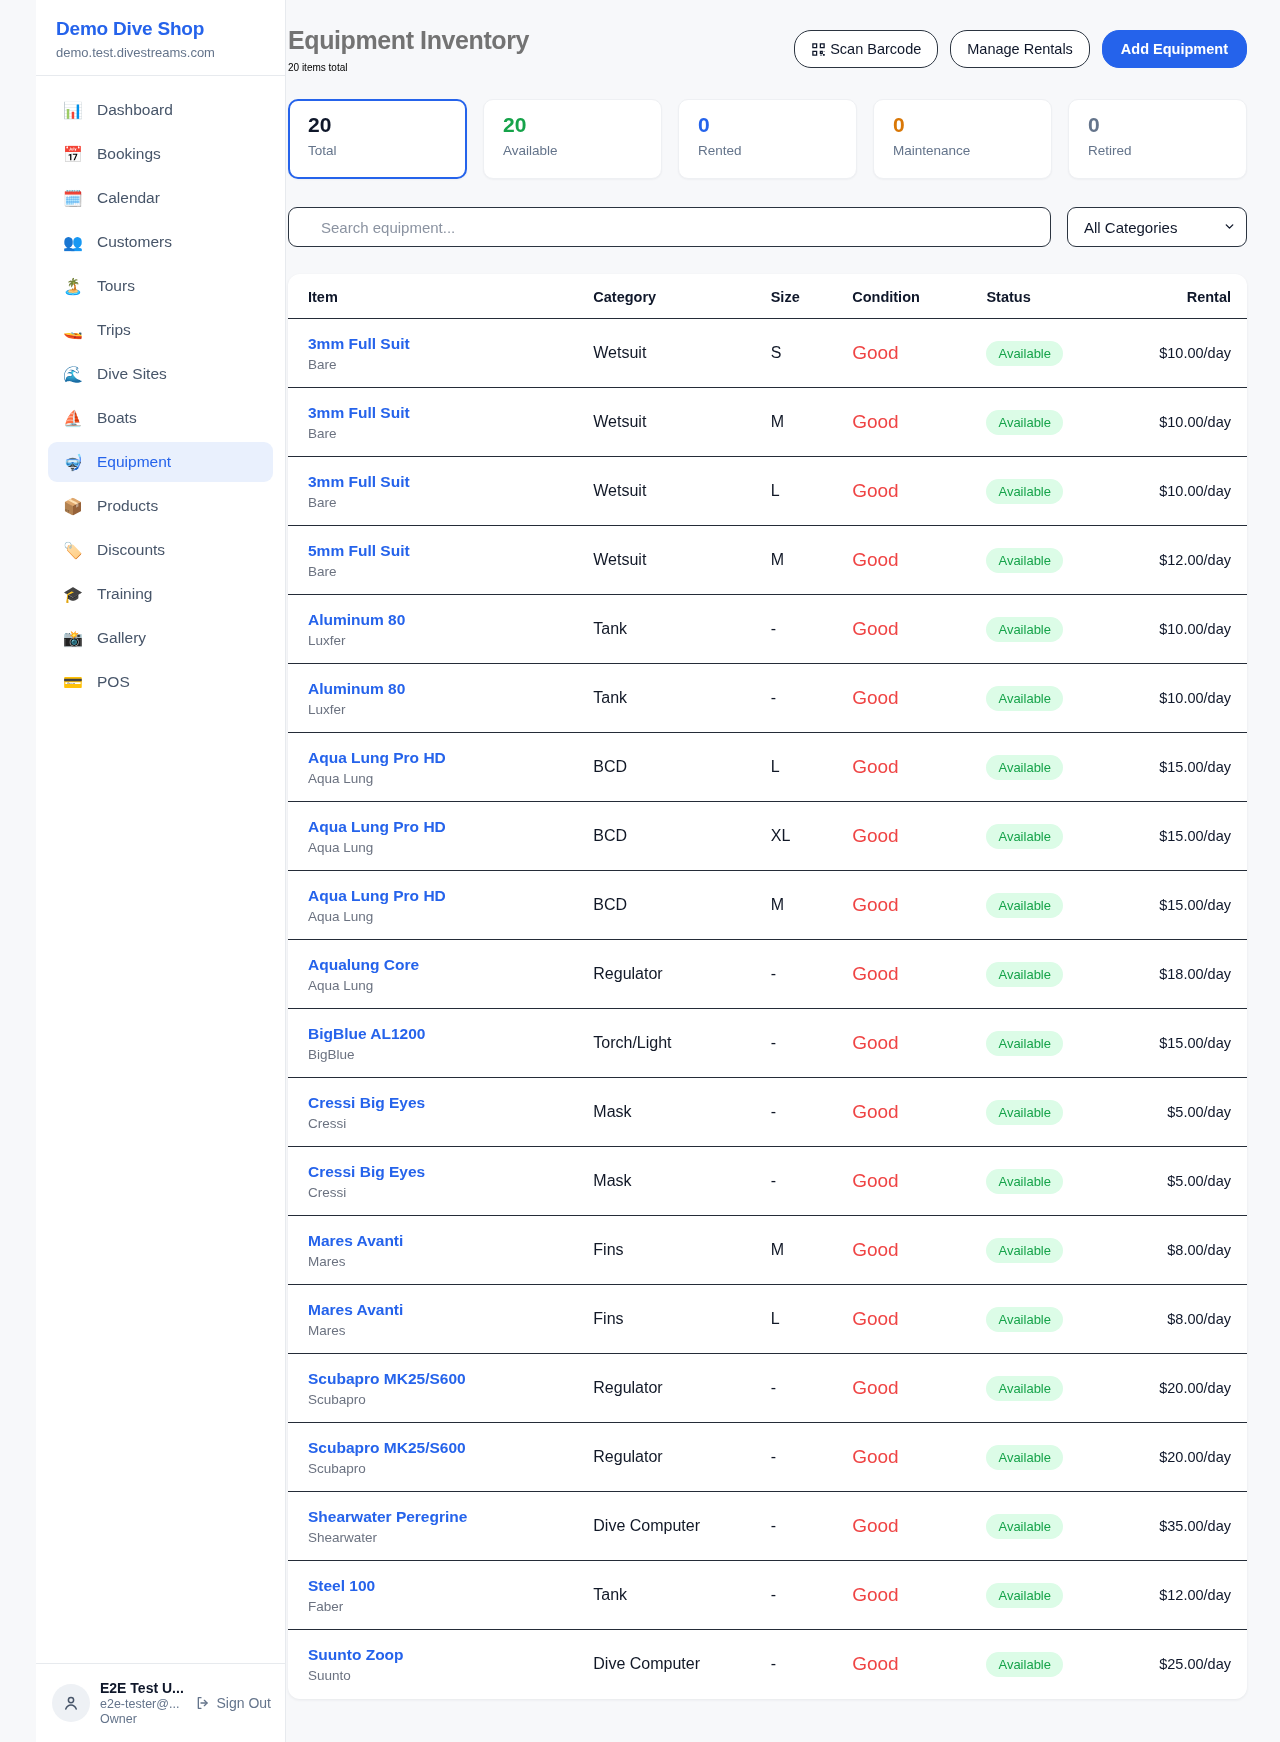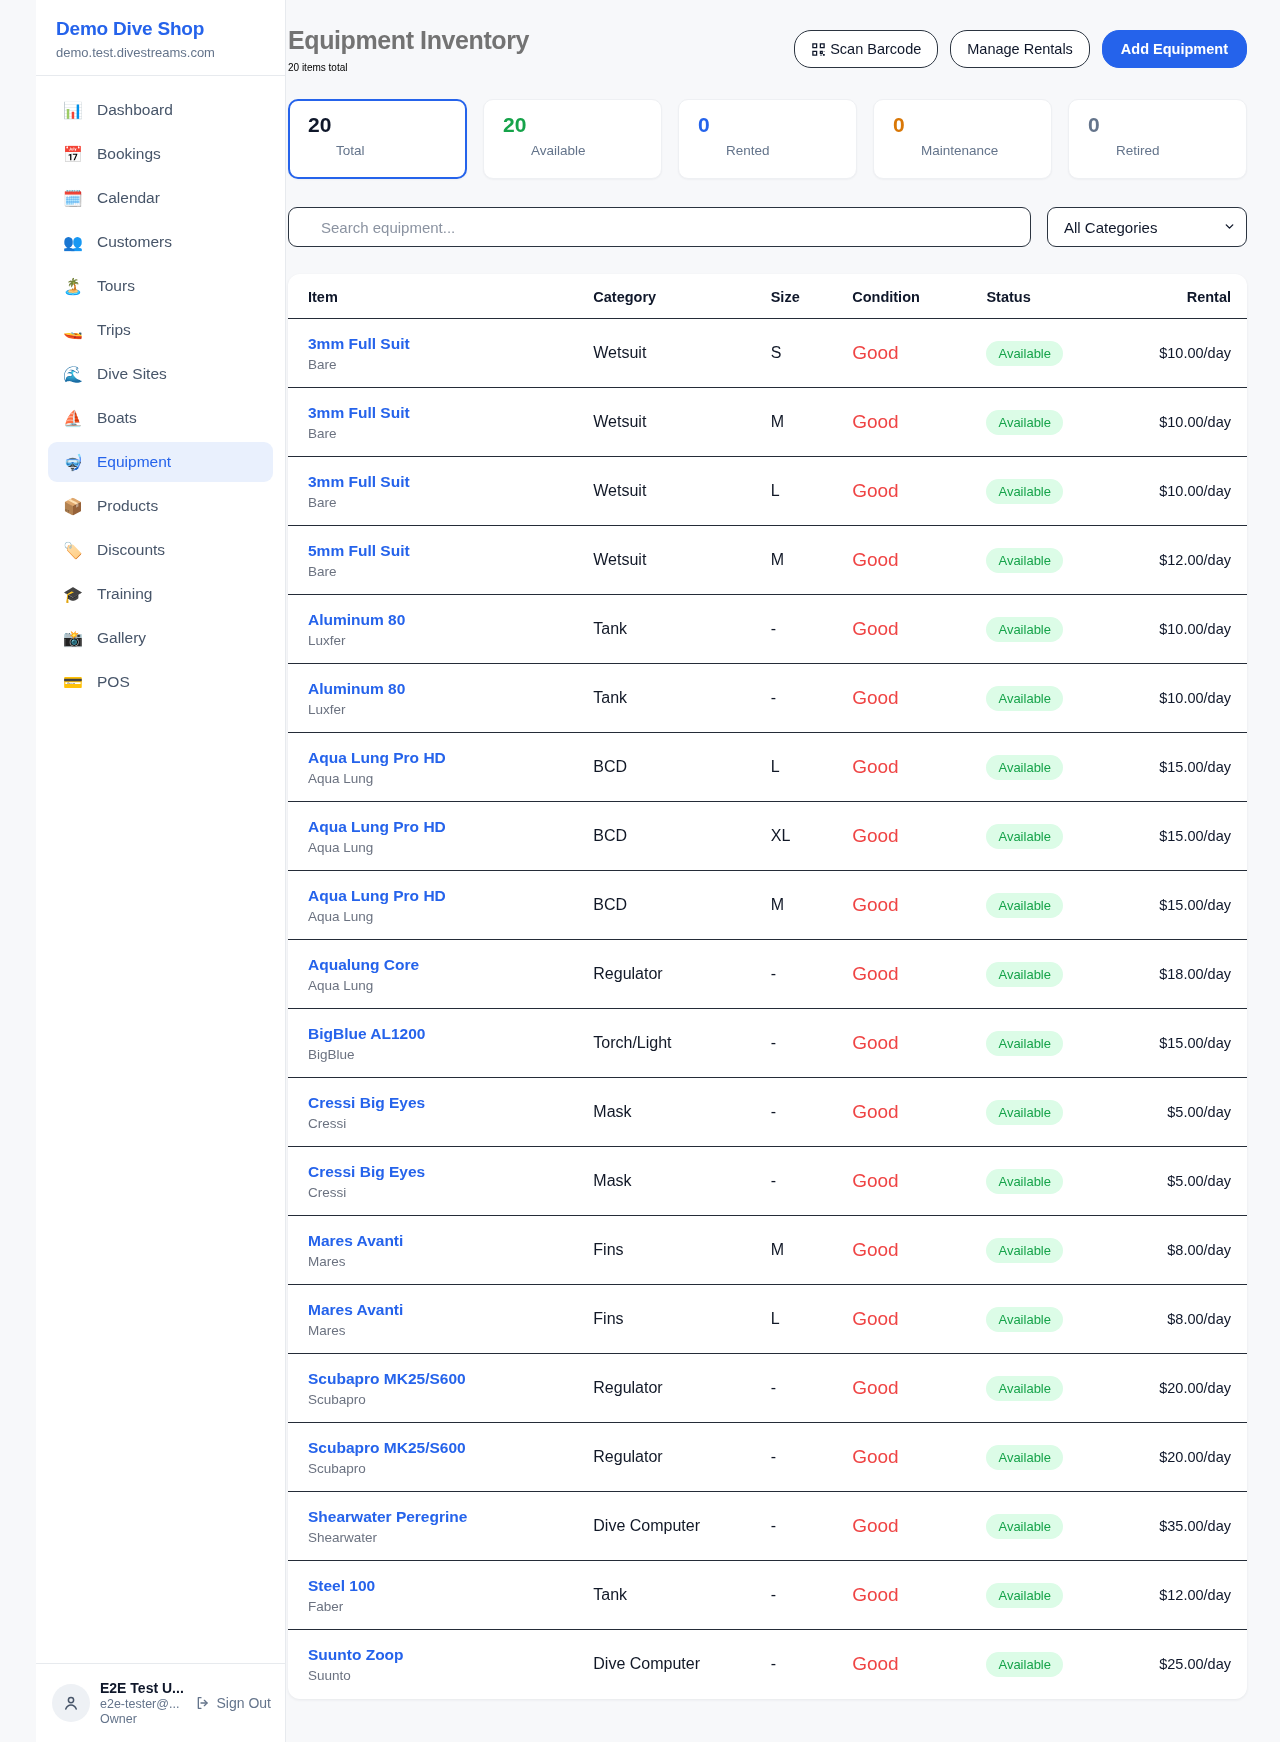--- a/index.html
+++ b/index.html
@@ -60,31 +60,31 @@
 
   
   .stats { display:flex; gap:16px; margin-top:26px; }
   .stat-card {
     flex:1; background:#ffffff; border:1px solid #eef0f3; border-radius:10px;
     padding:13px 19px; height:80px; cursor:pointer;
     box-shadow:0 1px 2px rgba(16,24,40,0.04);
   }
   .stat-card.selected { border:2px solid #2563eb; padding:12px 18px; }
   .stat-value { font-size:21px; font-weight:700; }
-  .stat-label { font-size:13.5px; color:#64748b; margin-top:6px;margin-left:28px; }
+  .stat-label { font-size:13.5px; color:#64748b; margin-top:6px; }
 
   
   .filters { display:flex; gap:16px; margin-top:28px; }
   .search-input {
     flex:1; height:40px; border:1.5px solid #2b3440; border-radius:9px;
     padding:0 32px; font-size:15px; font-family:"Liberation Sans", sans-serif;
     color:#0f172a; background:#ffffff; outline:none;
   }
   .search-input::placeholder { color:#8b93a1; }
-  .select-wrap { position:relative; width:200px; }
+  .select-wrap { position:relative; width:180px; }
   .select-wrap select {
     width:100%; height:40px; border:1.5px solid #2b3440; border-radius:9px;
     background:#ffffff; font-size:15px; color:#0f172a; padding:0 30px 0 16px;
     appearance:none; -webkit-appearance:none; font-family:"Liberation Sans", sans-serif;
     outline:none; cursor:pointer;
   }
   .select-caret { position:absolute; right:11px; top:13px; pointer-events:none; }
 
   
   .table-card {

